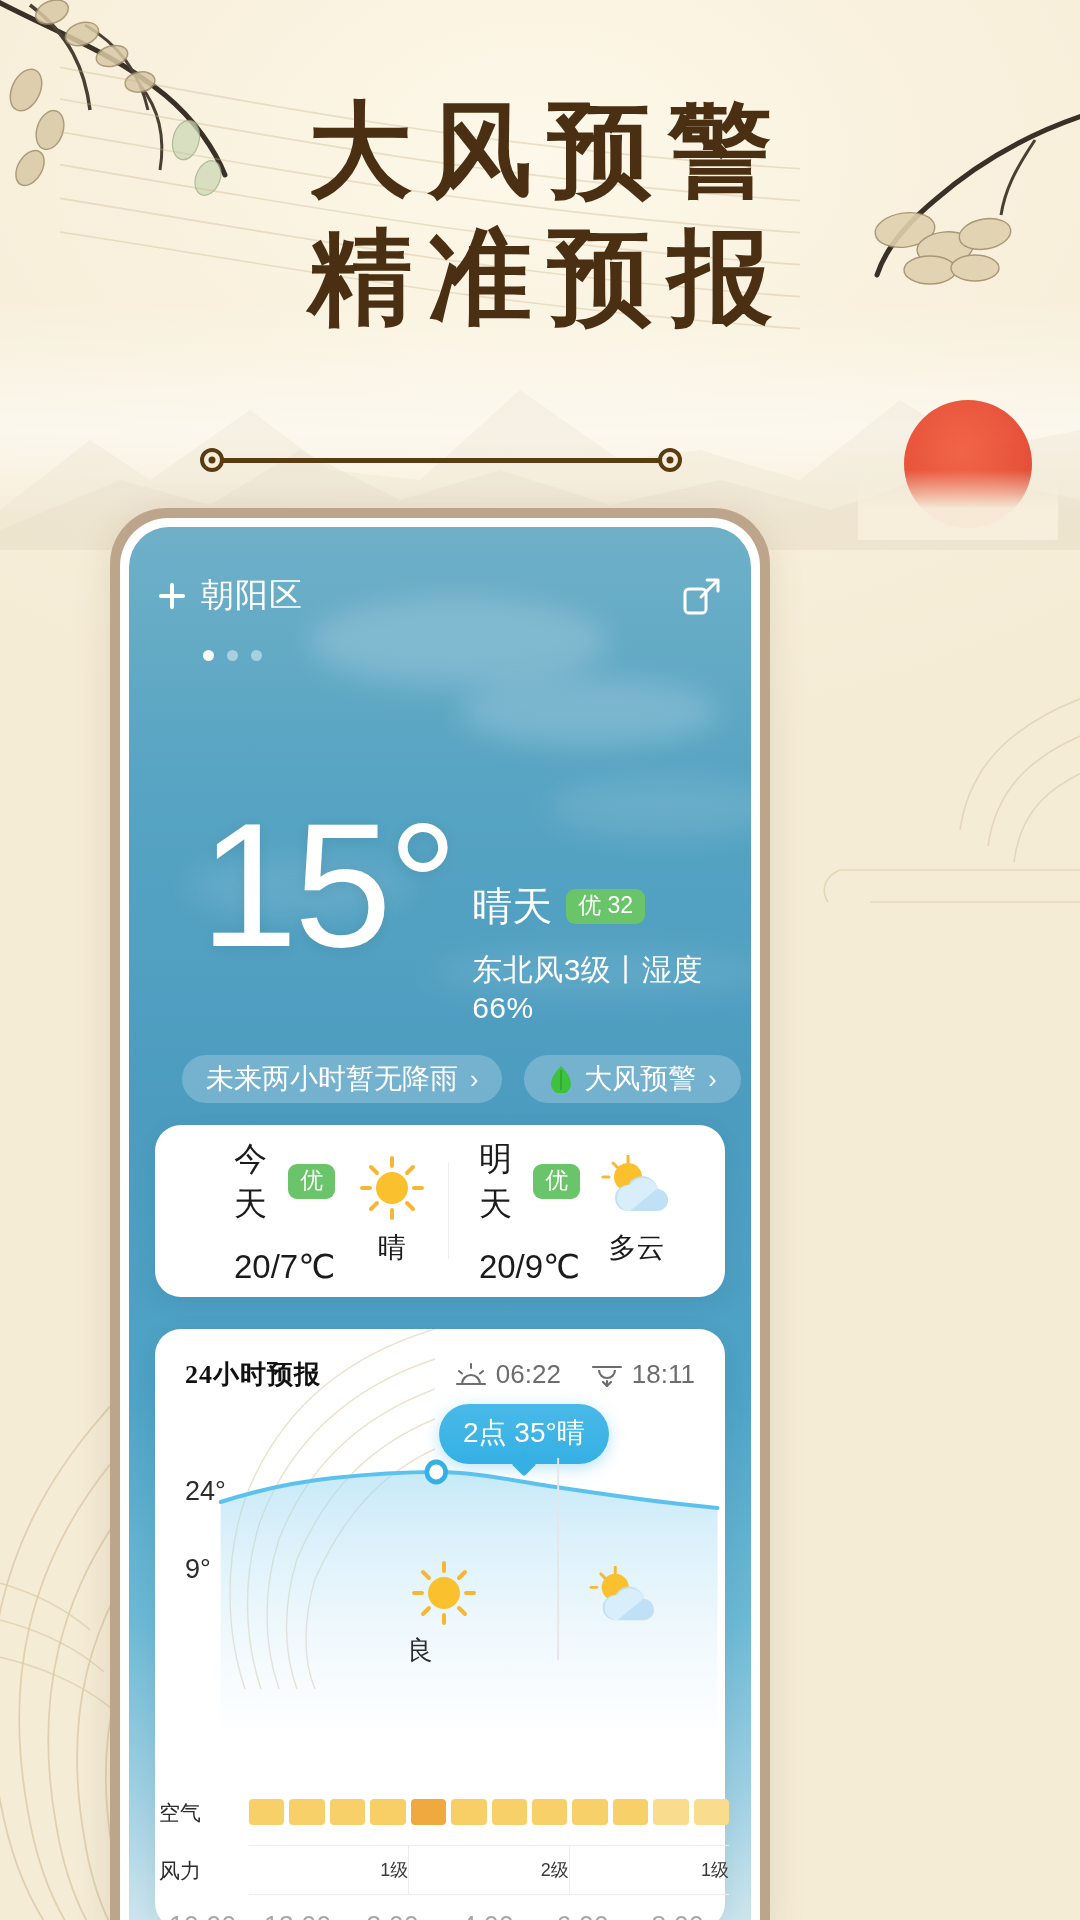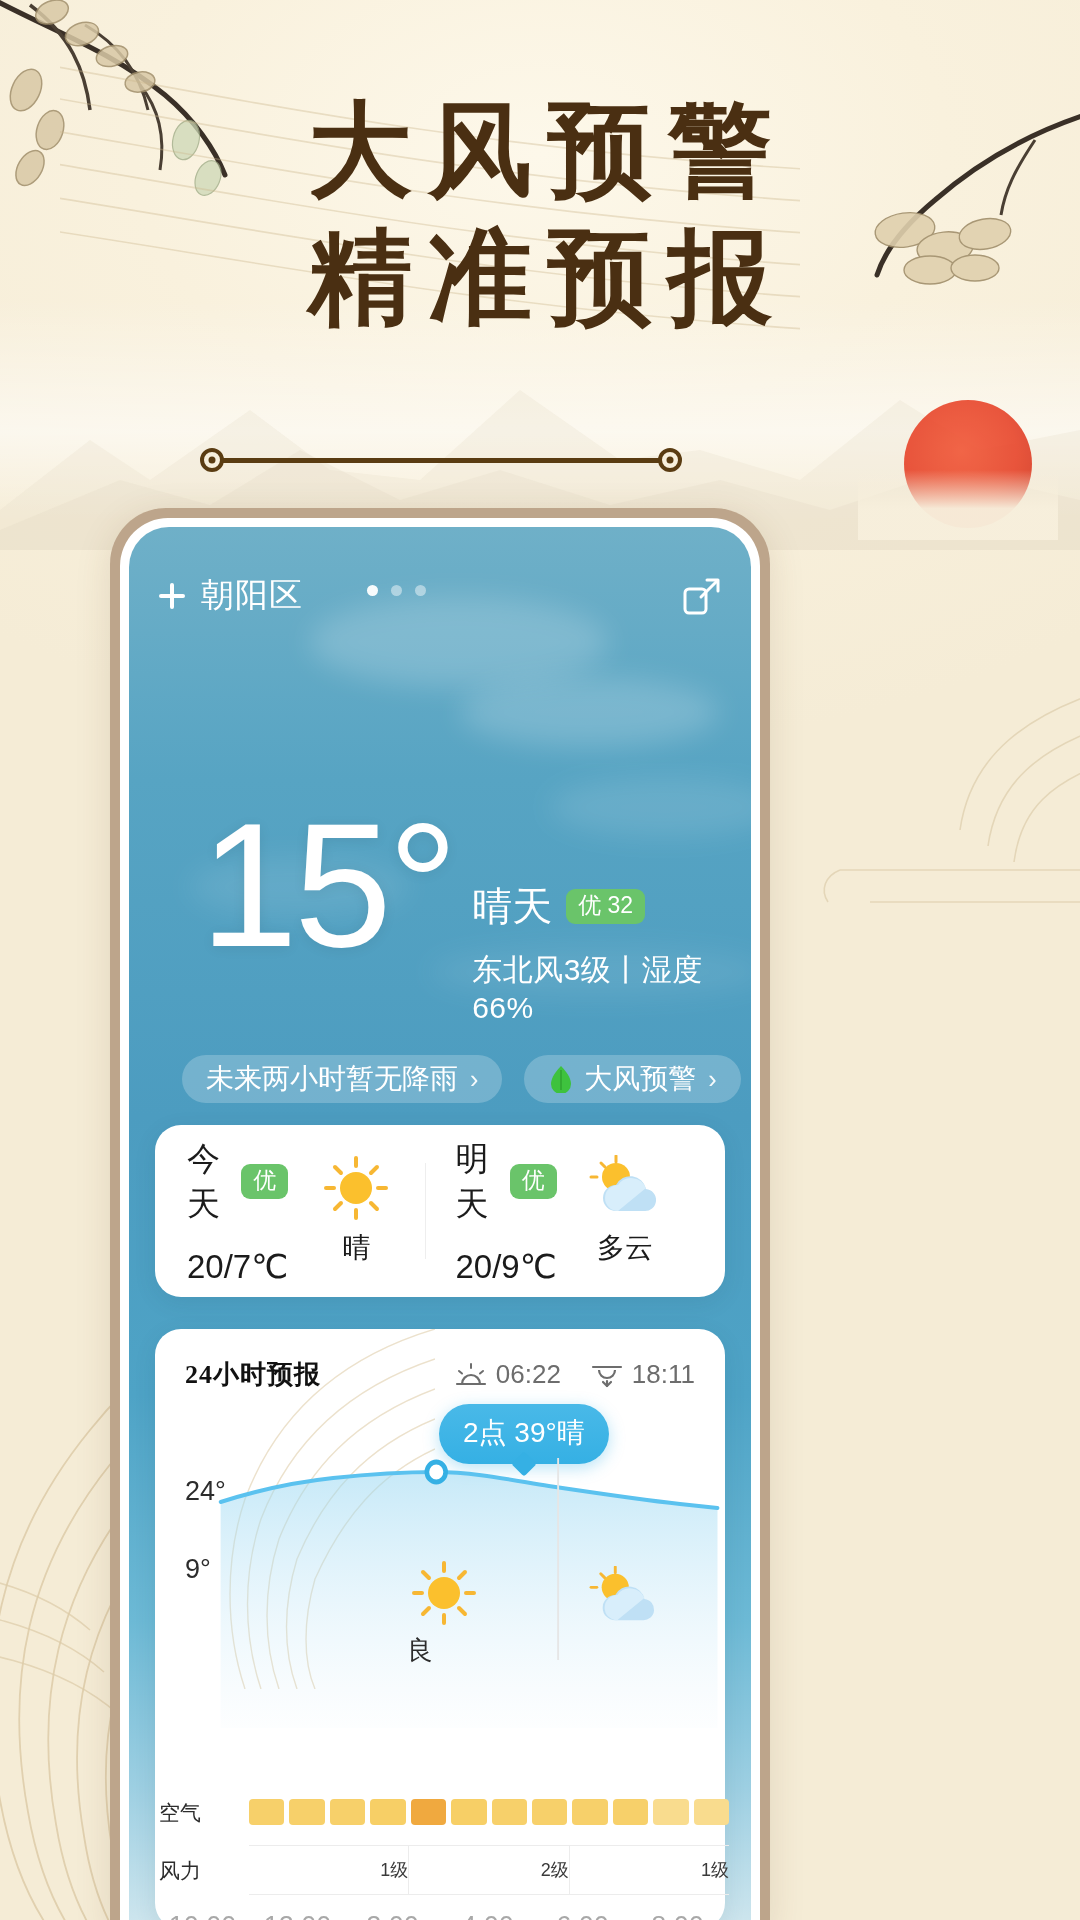--- a/index.html
+++ b/index.html
@@ -105,21 +105,21 @@
   
   .wisp { position: absolute; border-radius: 50%; background: rgba(255,255,255,.18); filter: blur(14px); }
 
   
   #app-header {
     position: absolute; left: 0; right: 0; top: 46px;
     display: flex; align-items: flex-start; justify-content: space-between;
     padding: 0 28px 0 30px;
     z-index: 3;
   }
-  #loc-wrap { display: flex; flex-direction: row; gap: 20px; }
+  #loc-wrap { display: flex; flex-direction: column; gap: 20px; }
   #loc-row { display: flex; align-items: center; gap: 16px; }
   #add-icon { width: 26px; height: 26px; position: relative; display:inline-block; }
   #add-icon::before, #add-icon::after {
     content:""; position:absolute; background:#fff; border-radius:2px;
   }
   #add-icon::before { left:0; top: 11px; width: 26px; height: 4px; }
   #add-icon::after { top:0; left: 11px; height: 26px; width: 4px; }
   #loc-name { color:#fff; font-size: 33px; font-weight: 400; letter-spacing: 1px; }
   #dots { display:flex; gap: 13px; margin: 12px 0 0 44px; }
   #dots i { width: 11px; height: 11px; border-radius: 50%; background: rgba(255,255,255,.45); display:block;}
@@ -155,21 +155,21 @@
   }
   .pill .chev { font-size: 25px; opacity: .95; margin-left: 2px;}
   .leaf-icon { width: 26px; height: 28px; display:inline-block; }
 
   
   .card {
     position: absolute; left: 26px; right: 26px;
     background:#fff; border-radius: 26px; z-index: 3;
     box-shadow: 0 6px 22px rgba(30,70,90,.10);
   }
-  #daycard { top: 598px; height: 172px; }
+  #daycard { top: 598px; height: 172px; padding-left: 47px; }
   #daycard-inner {
     display:flex; align-items:center; height:100%; padding: 0 32px;
   }
   .day-col { flex: 1; }
   .day-top { display:flex; align-items:center; gap: 14px; }
   .day-name { font-size: 33px; color:#1b1b1b; }
   .day-temp { font-size: 33px; color:#1b1b1b; margin-top: 20px; }
   .day-icon-col { width: 150px; text-align:center; }
   .day-icon-col .lbl { font-size: 28px; color:#1b1b1b; margin-top: 4px; }
   .divider-v { width:1px; height: 96px; background: #eeeeee; }
@@ -473,21 +473,21 @@
               <path d="M8,8 a8,8 0 0 0 16,0" fill="none" stroke="#6d6d6d" stroke-width="2.2"></path>
               <path d="M16,24 v-5" stroke="#6d6d6d" stroke-width="2.2" stroke-linecap="round"></path>
               <path d="M12,20 l4,4 l4,-4" fill="none" stroke="#6d6d6d" stroke-width="2.2" stroke-linecap="round" stroke-linejoin="round"></path>
             </svg>
             <span>18:11</span>
           </div>
         </div>
       </div>
 
       <div id="chart-area">
-        <div id="tooltip">2点 39°晴</div>
+        <div id="tooltip">2点 35°晴</div>
 
         <svg id="svg-chart" viewBox="0 0 608 330" preserveAspectRatio="none">
           <defs>
             <linearGradient id="fillgrad" x1="0" y1="0" x2="0" y2="1">
               <stop offset="0%" stop-color="#9ad8f2" stop-opacity=".55"></stop>
               <stop offset="100%" stop-color="#cfeaf8" stop-opacity=".05"></stop>
             </linearGradient>
           </defs>
           <path d="M70,104 C110,92 150,84 190,80 C230,76 270,74 300,74 C340,74 380,82 420,88 C470,95 520,102 560,106 L600,110 L600,330 L70,330 Z" fill="url(#fillgrad)"></path>
           <path d="M70,104 C110,92 150,84 190,80 C230,76 270,74 300,74 C340,74 380,82 420,88 C470,95 520,102 560,106 L600,110" fill="none" stroke="#5bc2ef" stroke-width="4" stroke-linecap="round"></path>

